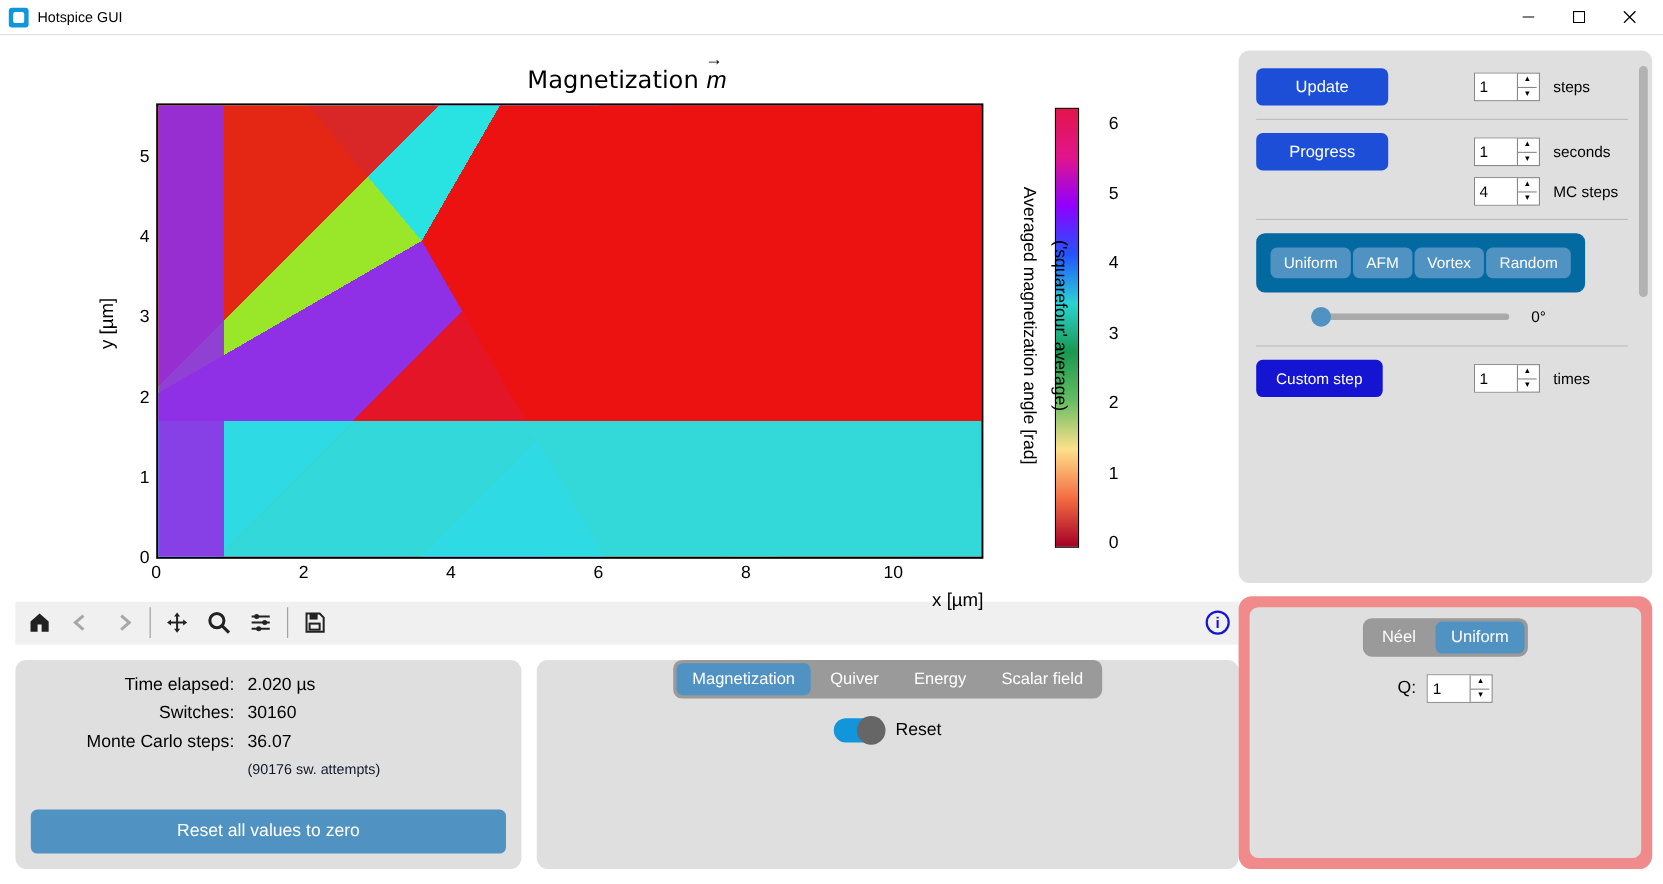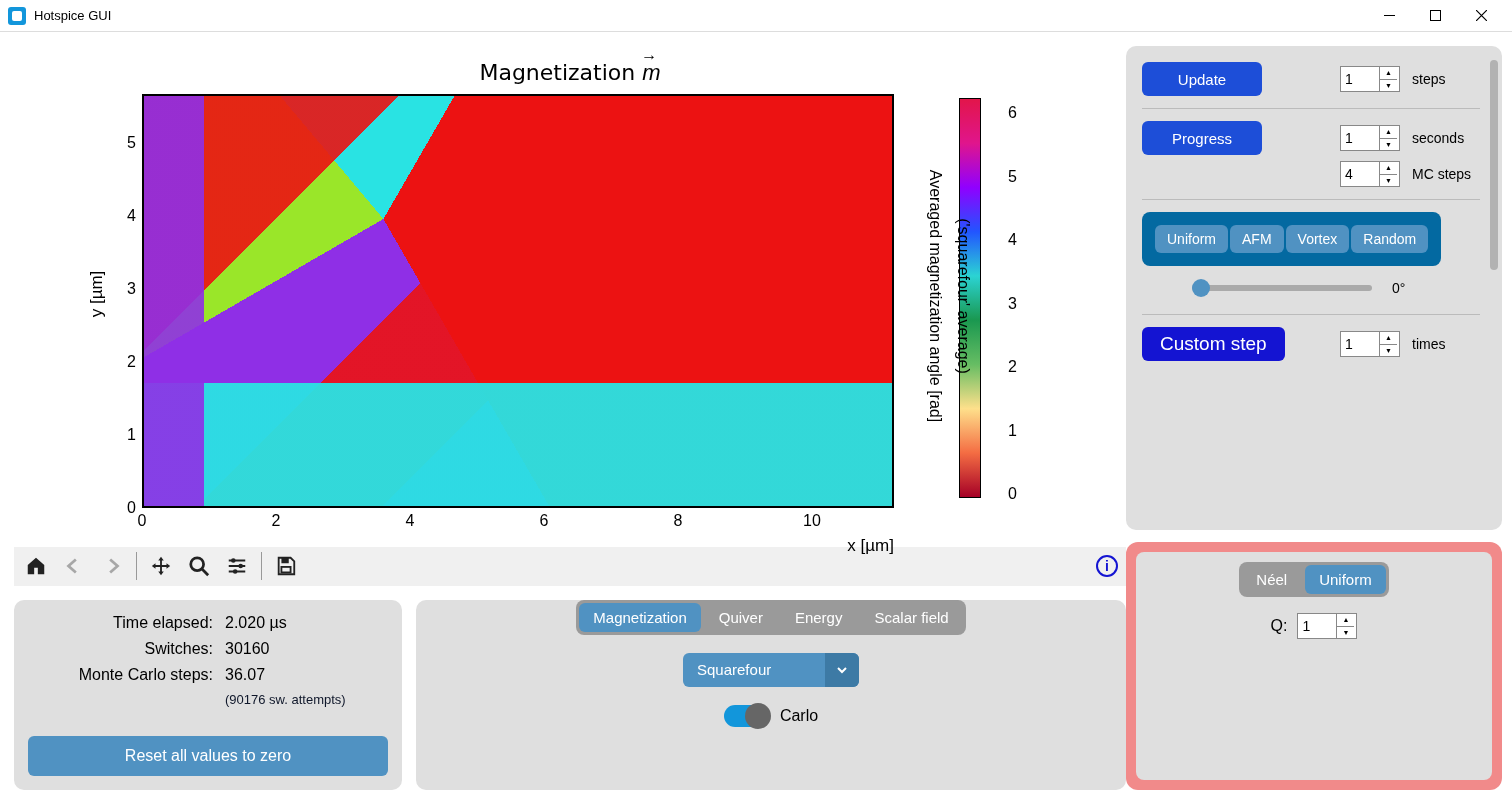--- a/index.html
+++ b/index.html
@@ -43,41 +43,41 @@
 
 .toolbar { height: 40px; display: flex; align-items: center; gap: 10px; padding: 0 8px; background: #f0f0f0; }
 .toolbar .tsep { width: 1px; height: 28px; background: #999; }
 .toolbar .tbtn { width: 28px; height: 28px; display: flex; align-items: center; justify-content: center; cursor: pointer; }
 .toolbar .tbtn.disabled { opacity: 0.35; cursor: default; }
 .toolbar .spacer { flex: 1; }
 .toolbar .info { width: 22px; height: 22px; border: 2px solid #1414d2; border-radius: 50%; color: #1414d2; font-weight: bold; display: flex; align-items: center; justify-content: center; font-size: 14px; cursor: pointer; }
 
 .bottom-row { display: flex; gap: 14px; height: 196px; }
 .panel { background: #dfdfdf; border-radius: 10px; padding: 14px; }
-.stats-panel { width: 388px; display: flex; flex-direction: column; }
+.stats-panel { width: 460px; display: flex; flex-direction: column; }
 .stats-grid { display: grid; grid-template-columns: 185px 1fr; gap: 8px 12px; font-size: 16px; }
 .stats-grid .k { text-align: right; }
 .stats-grid .sub { font-size: 13px; color: #0f172a; grid-column: 2; }
 .reset-btn { margin-top: auto; background: #5092c2; color: #fff; border: none; border-radius: 6px; height: 40px; font-size: 16px; cursor: pointer; }
 
 .view-panel { flex: 1; display: flex; flex-direction: column; align-items: center; gap: 18px; padding-top: 0; }
 .seg { background: #9a9a9a; border-radius: 8px; display: inline-flex; padding: 3px; gap: 4px; }
 .seg button { border: none; background: transparent; color: #fff; padding: 6px 14px; border-radius: 6px; font-size: 15px; cursor: pointer; }
 .seg button.on { background: #5092c2; }
 .dropdown { width: 176px; height: 34px; background: #5092c2; border-radius: 6px; display: flex; align-items: center; color: #fff; cursor: pointer; overflow: hidden; }
 .dropdown .dd-label { flex: 1; padding-left: 14px; font-size: 15px; }
 .dropdown .dd-arr { width: 34px; height: 100%; background: #3d7aa5; display: flex; align-items: center; justify-content: center; }
 .toggle-row { display: flex; align-items: center; gap: 12px; font-size: 16px; }
 .toggle { width: 44px; height: 22px; background: #1296db; border-radius: 11px; position: relative; cursor: pointer; }
 .toggle .knob { position: absolute; right: -3px; top: -2px; width: 26px; height: 26px; border-radius: 50%; background: #666; }
 
 .controls-panel { flex: 1; position: relative; padding: 16px 22px 16px 16px; }
 .ctrl-row { display: flex; align-items: center; gap: 12px; margin-bottom: 12px; }
 .btn-blue { background: #1d4ed8; color: #fff; border: none; border-radius: 6px; height: 34px; padding: 0 20px; font-size: 15px; cursor: pointer; min-width: 120px; }
-.btn-solid { background: #1414d2; color: #fff; border: none; border-radius: 6px; height: 34px; padding: 0 18px; font-size: 19px; cursor: pointer; }
+.btn-solid { background: #1414d2; color: #fff; border: none; border-radius: 6px; height: 34px; padding: 0 18px; font-size: 14px; cursor: pointer; }
 .spinner { width: 60px; height: 26px; border: 1px solid #888; background: #fff; display: flex; }
 .spinner input { border: none; width: 38px; padding-left: 4px; font-size: 14px; }
 .spinner .arrows { width: 18px; display: flex; flex-direction: column; border-left: 1px solid #888; }
 .spinner .ar { flex: 1; display: flex; align-items: center; justify-content: center; font-size: 7px; cursor: pointer; line-height: 1; }
 .spinner .ar:first-child { border-bottom: 1px solid #888; }
 .sep { height: 1px; background: #bbb; margin: 6px 0 12px; }
 .seg2 { background: #0369a1; border-radius: 8px; display: inline-flex; padding: 13px; gap: 2px; }
 .seg2 button { border: none; background: #5092c2; color: #fff; padding: 6px 12px; border-radius: 6px; font-size: 14px; cursor: pointer; }
 .slider-row { display: flex; align-items: center; gap: 20px; margin: 14px 0 18px 50px; }
 .slider { flex: 0 0 180px; height: 6px; background: #aaa; border-radius: 3px; position: relative; cursor: pointer; }
@@ -210,33 +210,25 @@
         <button class="reset-btn">Reset all values to zero</button>
       </div>
 
       <div class="panel view-panel">
         <div class="seg">
           <button class="on">Magnetization</button>
           <button>Quiver</button>
           <button>Energy</button>
           <button>Scalar field</button>
         </div>
-        <div class="dropdown">
-          <div class="dd-label">Squarefour</div>
-          <div class="dd-arr">
-              <svg width="12" height="12" viewBox="0 0 12 12">
-                <path d="M2 4 L6 8 L10 4" fill="none" stroke="#fff" stroke-width="2"></path>
-              </svg>
-            </div>
-        </div>
         <div class="toggle-row">
           <div class="toggle">
               <div class="knob"></div>
             </div>
-          <span>Carlo</span>
+          <span>Reset</span>
         </div>
       </div>
     </div>
   </div>
 
   <div class="right-col">
     <div class="panel controls-panel">
       <div class="scroll-thumb"></div>
 
       <div class="ctrl-row">

